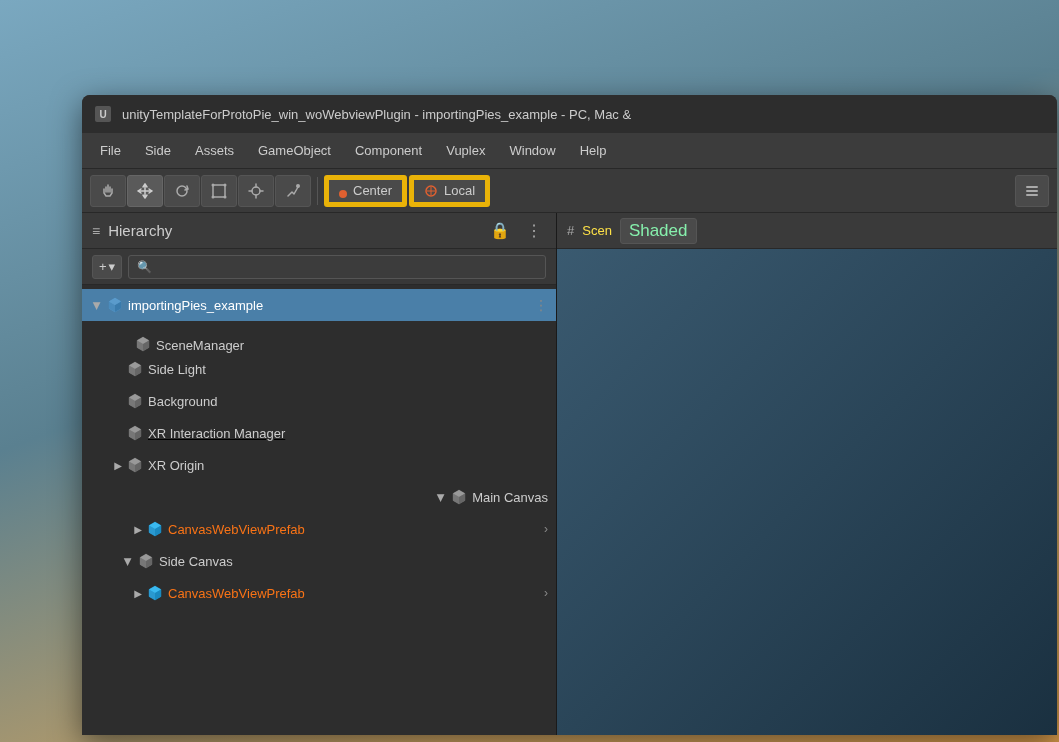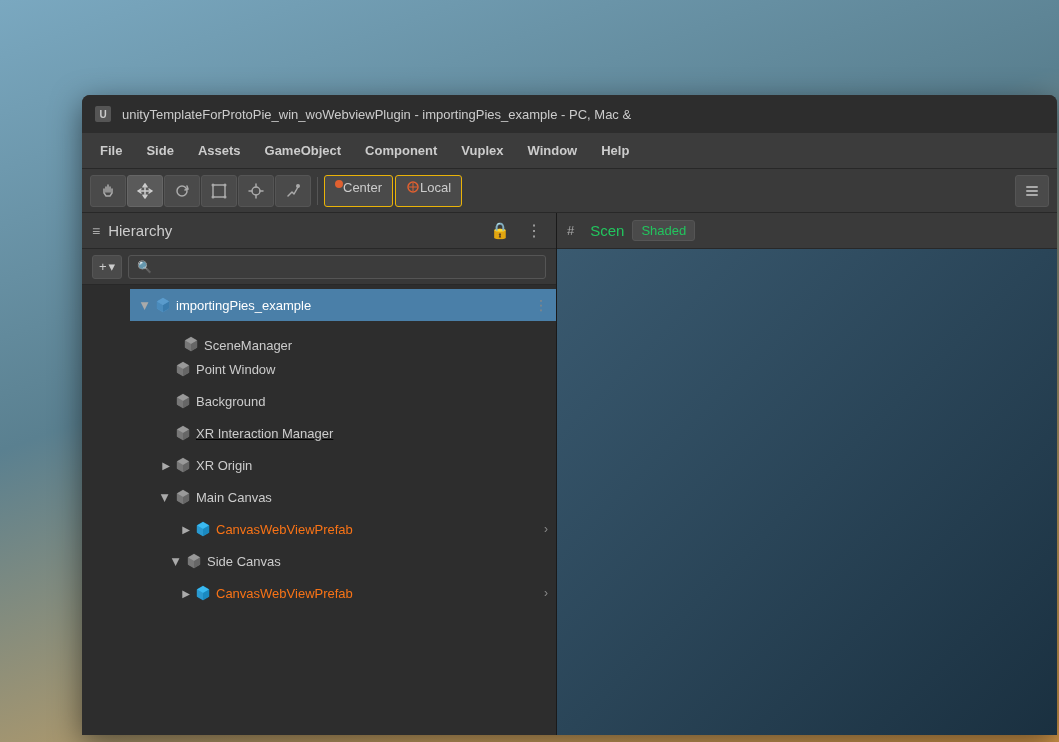--- a/index.html
+++ b/index.html
@@ -74,21 +74,20 @@
     
     .menu-bar {
       background: #3c3c3c;
       height: 36px;
       display: flex;
       align-items: center;
       padding: 8px 8px;
       gap: 4px;
       flex-shrink: 0;
       border-bottom: 1px solid #282828;
-      font-weight: bold;
     }
     .menu-item {
       color: #cccccc;
       font-size: 13px;
       padding: 4px 10px;
       border-radius: 3px;
       cursor: pointer;
     }
 
     
@@ -124,28 +123,28 @@
       height: 28px;
       background: #555;
       margin: 0 4px;
     }
     .toolbar-group {
       display: flex;
       gap: 1px;
     }
     .toolbar-dropdown {
       display: flex;
-      align-items: flex-start;
+      align-items: flex-end;
       background: #4a4a4a;
-      border: 1px solid #eab308;
+      border: 5px solid #eab308;
       border-radius: 3px;
       padding: 4px 10px;
       color: #ccc;
       font-size: 13px;
-      gap: 0;
+      gap: 6px;
       cursor: pointer;
       height: 32px;
     }
     .toolbar-right {
       margin-left: auto;
       display: flex;
       gap: 2px;
     }
     .toolbar-layers-btn {
       display: flex;
@@ -245,21 +244,20 @@
       color: #999;
       font-size: 13px;
       flex: 1;
     }
 
     
     .tree-container {
       flex: 1;
       overflow-y: auto;
       padding: 4px 0;
-      margin-left: 48px;
     }
     .tree-item {
       display: flex;
       align-items: center;
       height: 32px;
       padding: 0 8px;
       cursor: pointer;
       position: relative;
     }
     .tree-item.selected { background: #4a7fa8; }
@@ -321,28 +319,28 @@
     }
     .scene-header {
       background: #3a3a3a;
       height: 36px;
       display: flex;
       align-items: center;
       padding: 0 10px;
       gap: 8px;
       border-bottom: 1px solid #282828;
     }
-    .scene-title { color: #22c55e; font-size: 15px; margin-left: 8px; }
+    .scene-title { color: #fde047; font-size: 13px; }
     .scene-shaded {
       background: #4a4a4a;
       border: 1px solid #555;
       border-radius: 3px;
       padding: 2px 8px;
-      color: #22c55e;
-      font-size: 13px;
+      color: #86efac;
+      font-size: 17px;
     }
     .scene-viewport {
       flex: 1;
       background: linear-gradient(135deg, #3a5a70 0%, #1a3040 100%);
     }
 
     
     .tree-container::-webkit-scrollbar { width: 6px; }
     .tree-container::-webkit-scrollbar-track { background: #2d2d2d; }
     .tree-container::-webkit-scrollbar-thumb { background: #555; border-radius: 3px; }
@@ -493,21 +491,21 @@
         <div class="tree-item" style="padding-left: 28px;">
           <div class="expand-arrow empty">▶</div>
           <div class="item-icon">
             <svg class="cube-icon" viewBox="0 0 16 16" fill="none">
               <path d="M8 1L14 4.5V11.5L8 15L2 11.5V4.5L8 1Z" fill="#888" stroke="#666" stroke-width="0.5"></path>
               <path d="M8 1L14 4.5L8 8L2 4.5L8 1Z" fill="#999"></path>
               <path d="M8 8V15L14 11.5V4.5L8 8Z" fill="#666"></path>
               <path d="M8 8V15L2 11.5V4.5L8 8Z" fill="#777"></path>
             </svg>
           </div>
-          <span class="item-label">Point Window</span>
+          <span class="item-label">Side Light</span>
         </div>
 
         <div class="tree-item" style="padding-left: 28px;">
           <div class="expand-arrow empty">▶</div>
           <div class="item-icon">
             <svg class="cube-icon" viewBox="0 0 16 16" fill="none">
               <path d="M8 1L14 4.5V11.5L8 15L2 11.5V4.5L8 1Z" fill="#888" stroke="#666" stroke-width="0.5"></path>
               <path d="M8 1L14 4.5L8 8L2 4.5L8 1Z" fill="#999"></path>
               <path d="M8 8V15L14 11.5V4.5L8 8Z" fill="#666"></path>
               <path d="M8 8V15L2 11.5V4.5L8 8Z" fill="#777"></path>
@@ -535,21 +533,21 @@
             <svg class="cube-icon" viewBox="0 0 16 16" fill="none">
               <path d="M8 1L14 4.5V11.5L8 15L2 11.5V4.5L8 1Z" fill="#888" stroke="#666" stroke-width="0.5"></path>
               <path d="M8 1L14 4.5L8 8L2 4.5L8 1Z" fill="#999"></path>
               <path d="M8 8V15L14 11.5V4.5L8 8Z" fill="#666"></path>
               <path d="M8 8V15L2 11.5V4.5L8 8Z" fill="#777"></path>
             </svg>
           </div>
           <span class="item-label">XR Origin</span>
         </div>
 
-        <div class="tree-item" style="padding-left: 28px;">
+        <div class="tree-item" style="padding-left: 28px; justify-content: flex-end;">
           <div class="expand-arrow expanded">▶</div>
           <div class="item-icon">
             <svg class="cube-icon" viewBox="0 0 16 16" fill="none">
               <path d="M8 1L14 4.5V11.5L8 15L2 11.5V4.5L8 1Z" fill="#888" stroke="#666" stroke-width="0.5"></path>
               <path d="M8 1L14 4.5L8 8L2 4.5L8 1Z" fill="#999"></path>
               <path d="M8 8V15L14 11.5V4.5L8 8Z" fill="#666"></path>
               <path d="M8 8V15L2 11.5V4.5L8 8Z" fill="#777"></path>
             </svg>
           </div>
           <span class="item-label">Main Canvas</span>

